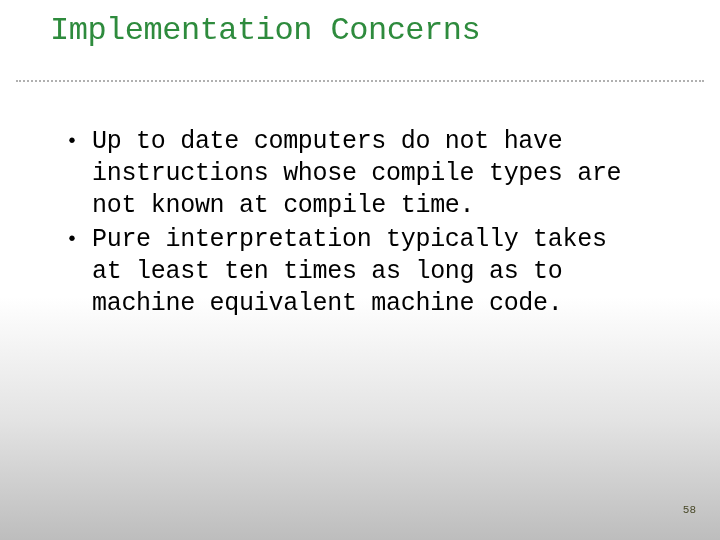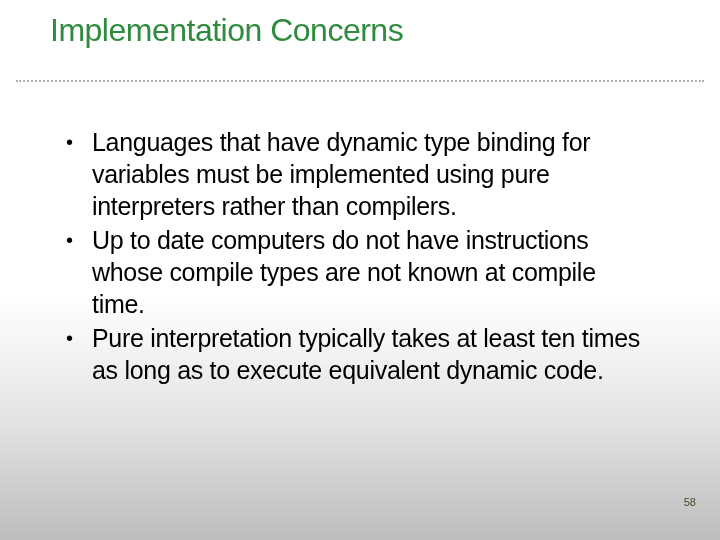--- a/index.html
+++ b/index.html
@@ -9,20 +9,21 @@
     height: 540px;
     overflow: hidden;
     font-family: "Segoe UI", "Lucida Sans", Arial, sans-serif;
   }
   .slide {
     width: 720px;
     height: 540px;
     background: linear-gradient(to bottom, #ffffff 0%, #ffffff 55%, #e3e3e3 78%, #bdbdbd 100%);
     position: relative;
     box-sizing: border-box;
+    font-family: Liberation Mono, monospace;
   }
   .title {
     position: absolute;
     top: 12px;
     left: 50px;
     font-size: 32px;
     font-weight: 400;
     color: #2e8b3d;
     letter-spacing: -0.5px;
   }
@@ -59,33 +60,32 @@
     position: absolute;
     left: 6px;
     top: 0;
     font-size: 20px;
     line-height: 1.6;
     color: #000;
   }
   .pageno {
     position: absolute;
     right: 24px;
-    bottom: 32px;
+    bottom: 24px;
     font-size: 11px;
     color: #4a4a2a;
     padding-left: 44px;
   }
 </style>
 </head>
 <body>
 
 <div class="slide">
   <div class="title">Implementation Concerns</div>
   <div class="divider"></div>
   <div class="body">
     <ul>
-      <li>Languages that have dynamic type binding for variables must be implemented using pure interpreters rather than compilers.</li>
       <li>Up to date computers do not have instructions whose compile types are not known at compile time.</li>
-      <li>Pure interpretation typically takes at least ten times as long as to execute equivalent dynamic code.</li>
+      <li>Pure interpretation typically takes at least ten times as long as to machine equivalent machine code.</li>
     </ul>
   </div>
   <div class="pageno">58</div>
 </div>
 
 </body></html>

